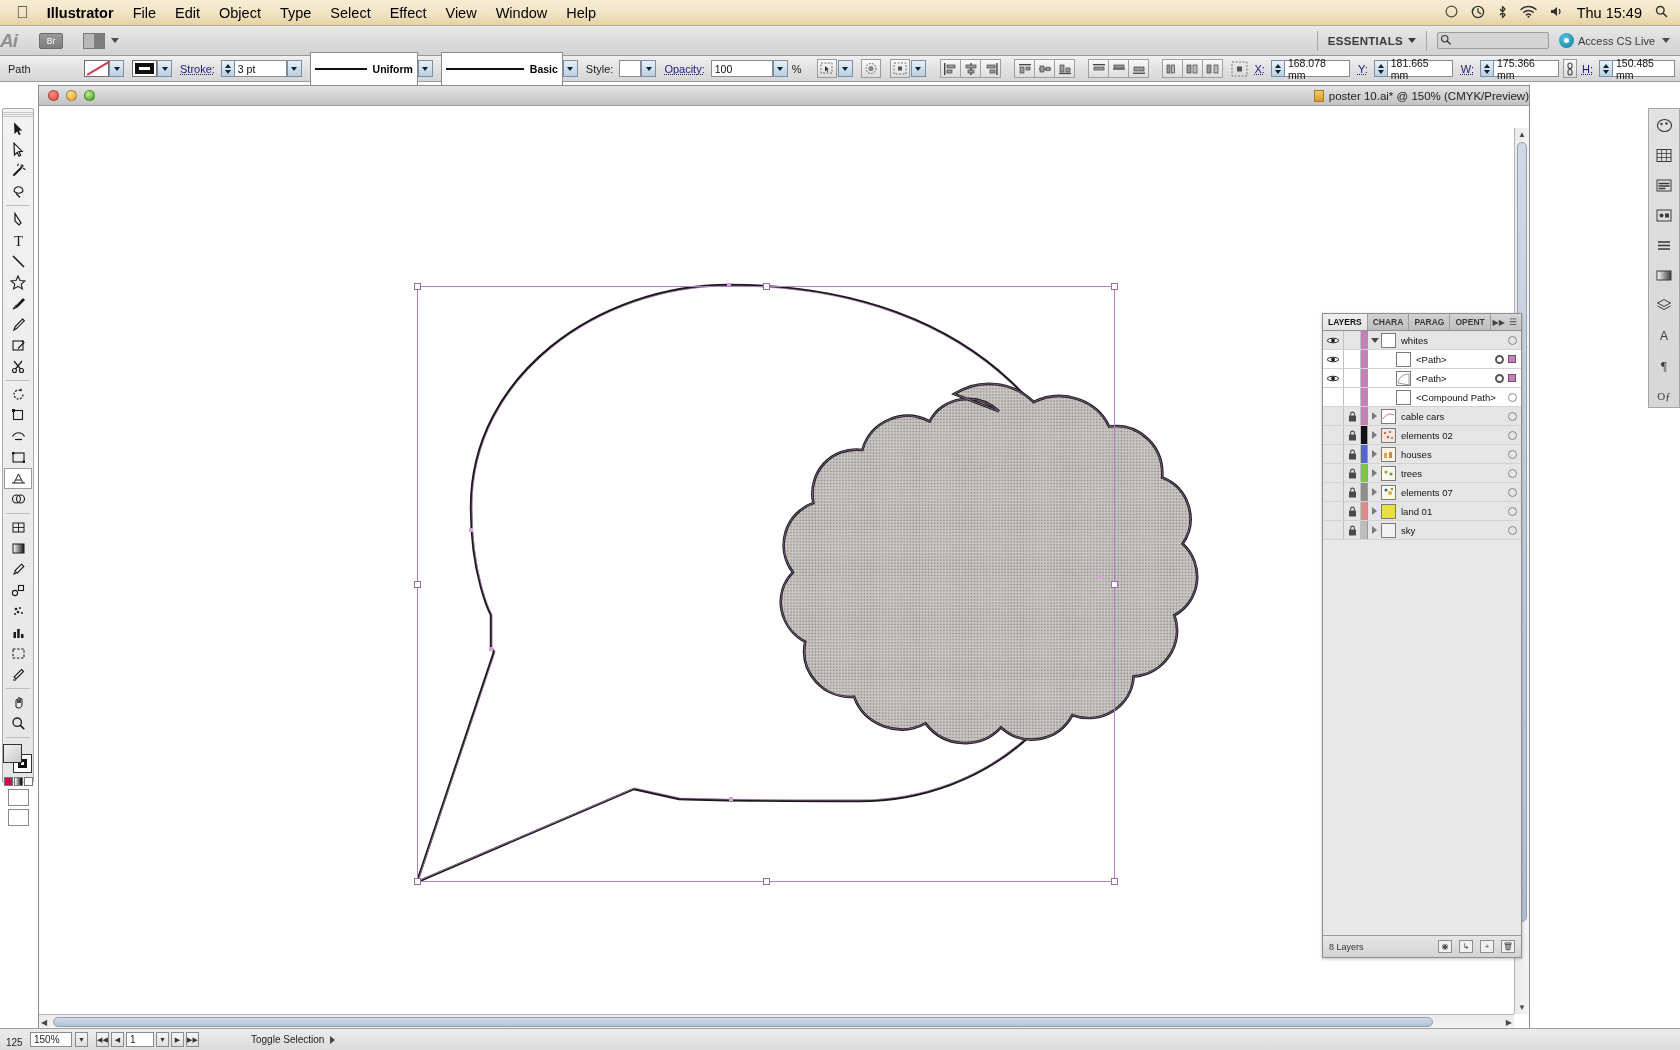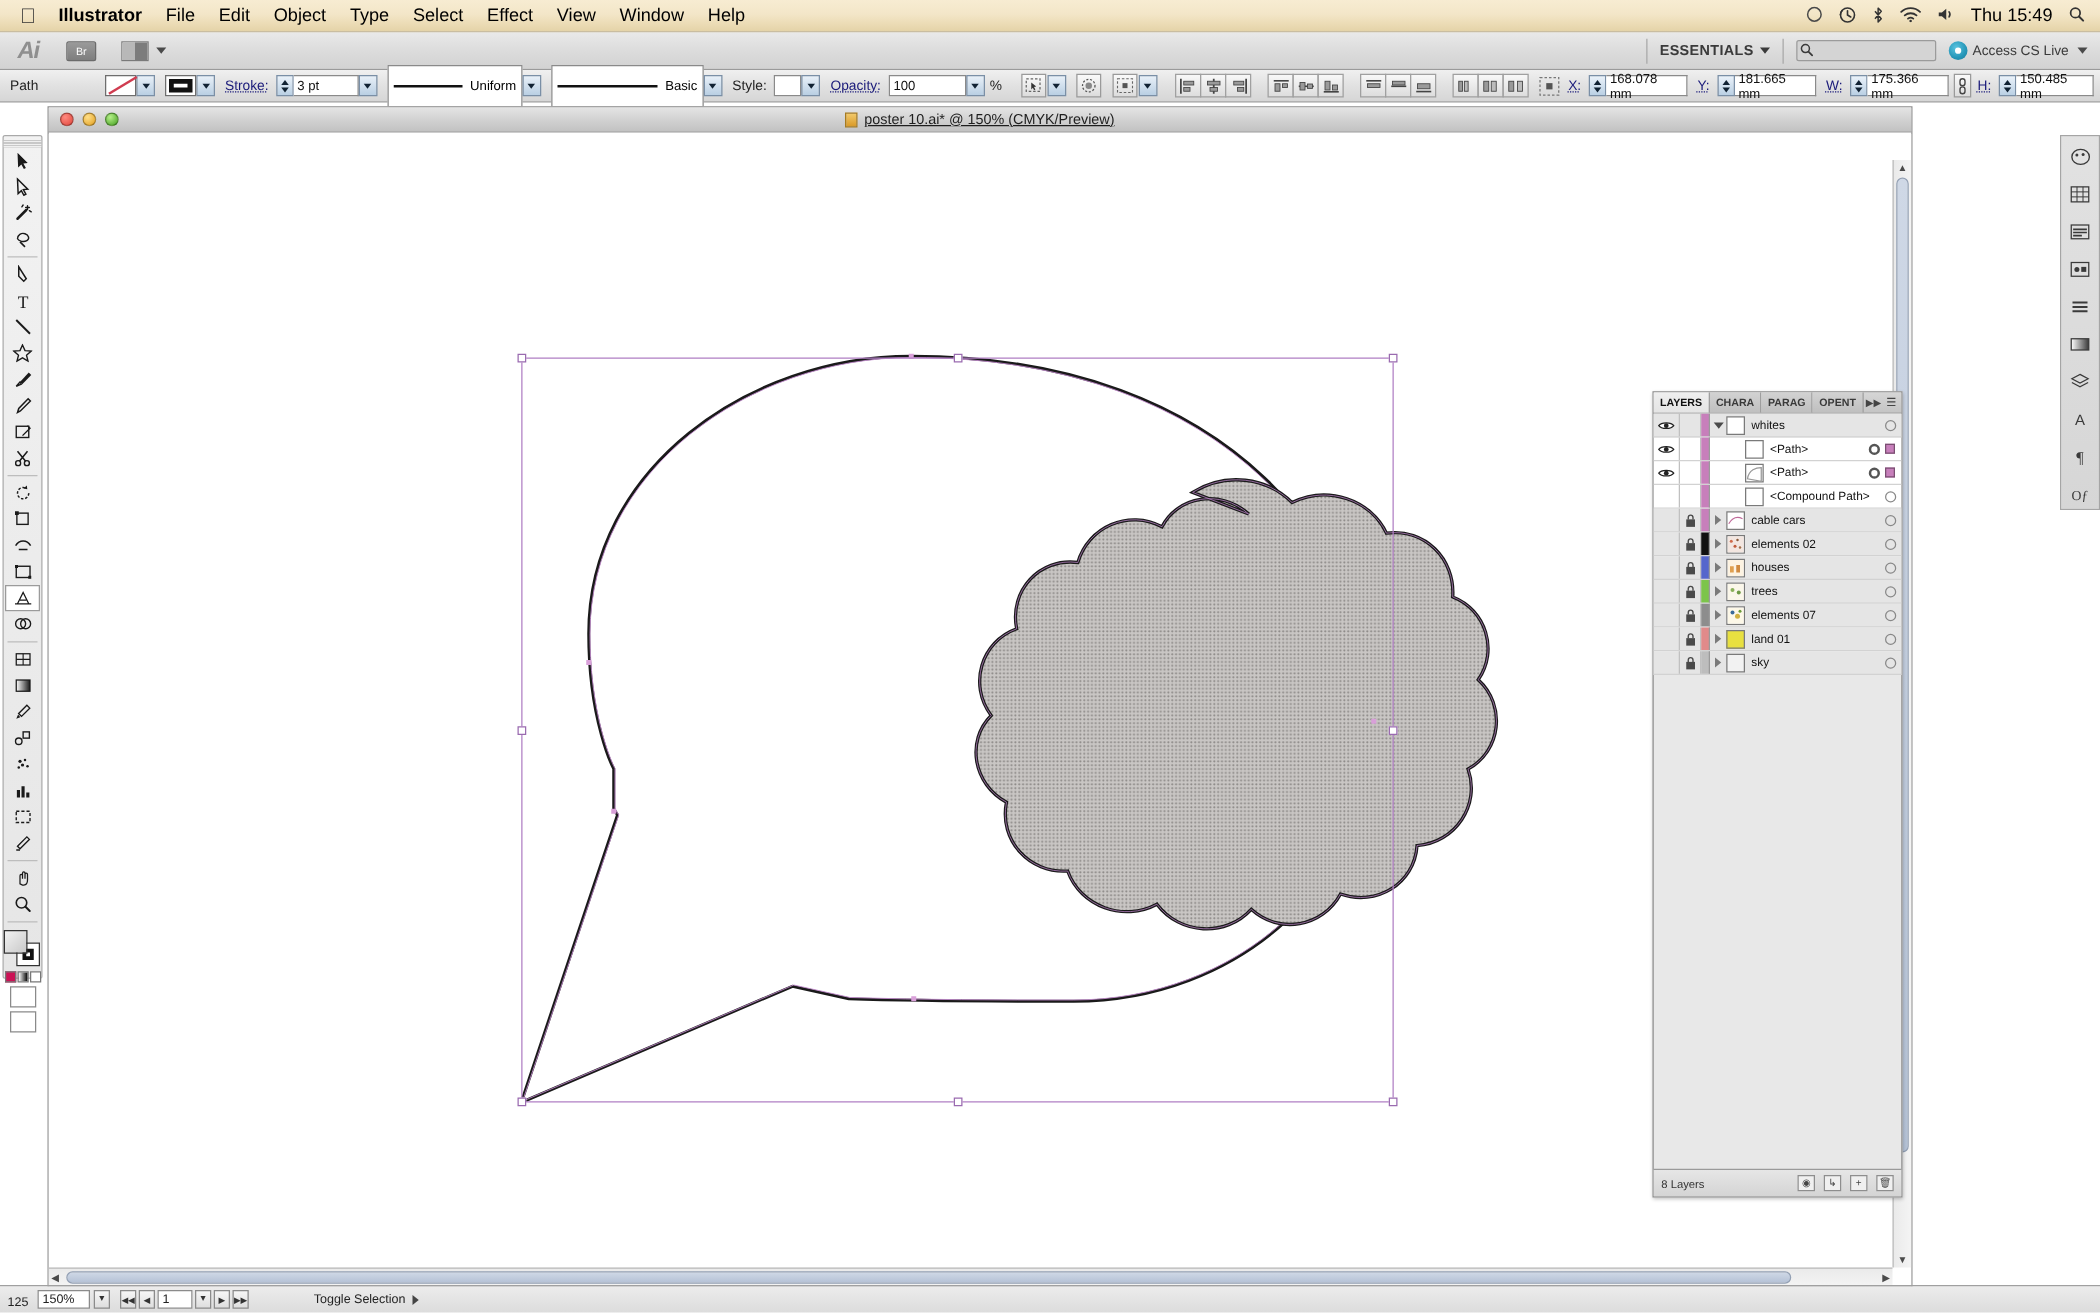--- a/index.html
+++ b/index.html
@@ -25,21 +25,21 @@
   .menu-right .sysicon { font-size:14px; color:#2b2b2b; line-height:1; }
   .clock { font-size:14.5px; color:#000; white-space:nowrap; }
 
   
   .appbar {
     position:absolute; top:26px; left:0; width:1680px; height:30px;
     background: linear-gradient(to bottom,#e9e9e9 0%,#dcdcdc 50%,#d2d2d2 100%);
     border-bottom:1px solid #9a9a9a;
     display:flex; align-items:center;
   }
-  .ai-logo { margin-left:14px; font-size:19px; font-weight:bold; font-style:italic;
+  .ai-logo { font-size:19px; font-weight:bold; font-style:italic;
              color:#8f8f8f; letter-spacing:-1px; }
   .br-btn { margin-left:22px; width:24px; height:16px; border:1px solid #6b6b6b;
             background:linear-gradient(to bottom,#9a9a9a,#7e7e7e); color:#fff;
             font-size:8.5px; display:flex; align-items:center; justify-content:center; border-radius:2px;}
   .arrange-btn { margin-left:20px; width:22px; height:16px; border:1px solid #7a7a7a;
                  background:#fff; display:flex; }
   .arrange-btn i { display:block; border:none; }
   .arrange-btn .lft { width:11px; background:#b8b8b8; }
   .arrange-btn .rgt { width:11px; background:#7c7c7c; }
   .tri-down { width:0;height:0;border-left:4px solid transparent;border-right:4px solid transparent;
@@ -83,21 +83,21 @@
            align-items:center; justify-content:center;}
   .ddbtn .t{width:0;height:0;border-left:3.5px solid transparent;border-right:3.5px solid transparent;border-top:4.5px solid #123;}
   .stepper { width:14px;height:17px;border:1px solid #7a8fa6;
              background:linear-gradient(to bottom,#eaf2fa,#bad0e4); display:flex;
              flex-direction:column; align-items:center; justify-content:center; gap:2px;}
   .stepper .up{width:0;height:0;border-left:3px solid transparent;border-right:3px solid transparent;border-bottom:4px solid #123;}
   .stepper .dn{width:0;height:0;border-left:3px solid transparent;border-right:3px solid transparent;border-top:4px solid #123;}
   .field { height:17px; border:1px solid #8a8a8a; border-left:none; background:#fff;
            font-size:10.5px; padding:0 3px; display:flex; align-items:center; color:#111;}
   .combo { height:17px; border:1px solid #8a8a8a; background:#fff; display:flex;
-           align-items:center; padding:16px 4px; font-size:10.5px; justify-content:center;}
+           align-items:center; padding:16px 4px; font-size:10.5px; justify-content:center;font-weight:bold;}
   .combo .line { height:2px; background:#111; flex:1; margin-right:6px; }
   .icon-btn { width:20px;height:19px;border:1px solid #9a9a9a;
               background:linear-gradient(to bottom,#fafafa,#dcdcdc); margin-right:1px;
               display:flex;align-items:center;justify-content:center; font-size:9px; color:#333;}
   .align-grp { display:flex; margin-left:6px; }
   .align-ico { width:21px;height:19px; border:1px solid #a0a0a0;
                background:linear-gradient(to bottom,#f8f8f8,#dddddd); position:relative; margin-right:-1px;}
   .align-ico svg { position:absolute; left:2px; top:2px; }
   .grp-gap { width:9px; }
 
@@ -107,21 +107,21 @@
   .titlebar { height:20px;
       background:linear-gradient(to bottom,#e4e4e4 0%,#d2d2d2 50%,#c2c2c2 100%);
       border-bottom:1px solid #9c9c9c; display:flex; align-items:center;
       position:relative; }
   .traffic { display:flex; gap:7px; margin-left:9px; }
   .tl { width:11px;height:11px;border-radius:50%; border:1px solid rgba(0,0,0,.3); }
   .tl.r{background:radial-gradient(circle at 35% 30%,#ff8a80,#e0463c);}
   .tl.y{background:radial-gradient(circle at 35% 30%,#ffe08a,#e3a020);}
   .tl.g{background:radial-gradient(circle at 35% 30%,#b6f08a,#45a020);}
   .doctitle { position:absolute; left:0; right:0; text-align:center; font-size:11.5px;
-              color:#1e1e1e; display:flex; align-items:center; justify-content:center; gap:5px;text-decoration:underline;}
+              color:#1e1e1e; display:flex; align-items:center; justify-content:flex-end; gap:5px;}
   .docicon { width:10px;height:12px;background:linear-gradient(to bottom,#f2c96a,#d99a28); border:1px solid #a67a1e;}
   .canvas { position:absolute; top:21px; left:0; right:0; bottom:0; background:#ffffff; overflow:hidden;}
 
   
   .artwrap { position:absolute; left:0; top:0; width:1492px; height:924px; }
 
   
   .bbox { position:absolute; border:1px solid #b07fc4; left:378px; top:179px; width:698px; height:596px;}
   .handle { position:absolute; width:7px;height:7px; background:#fff; border:1px solid #9a6bb0;}
 

